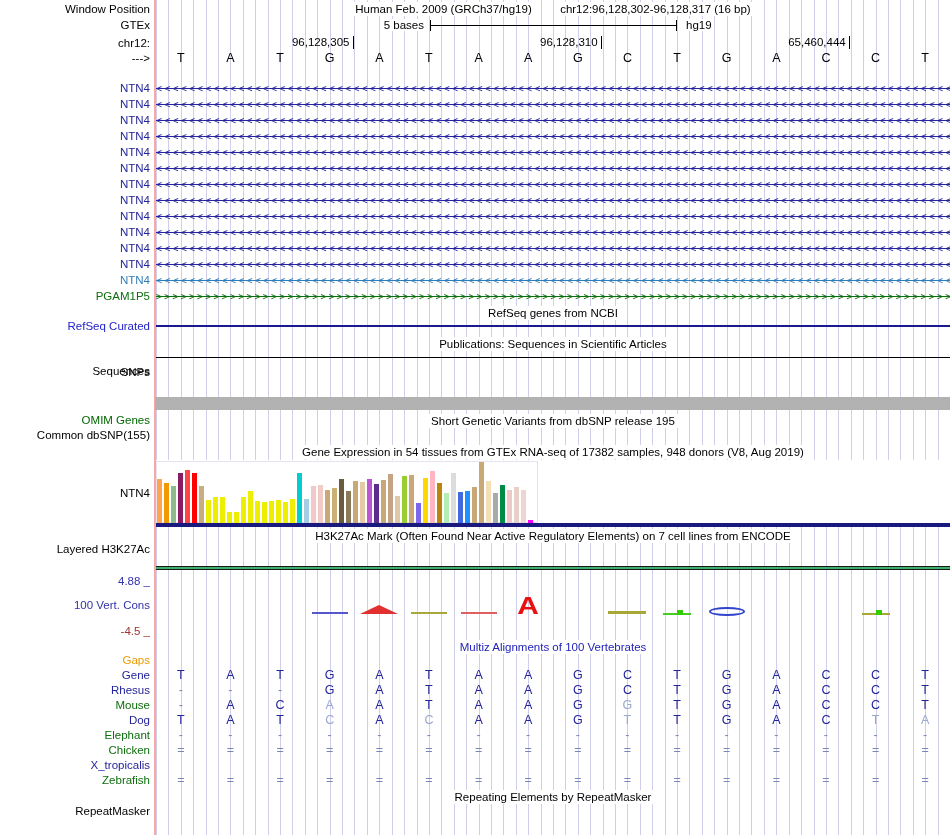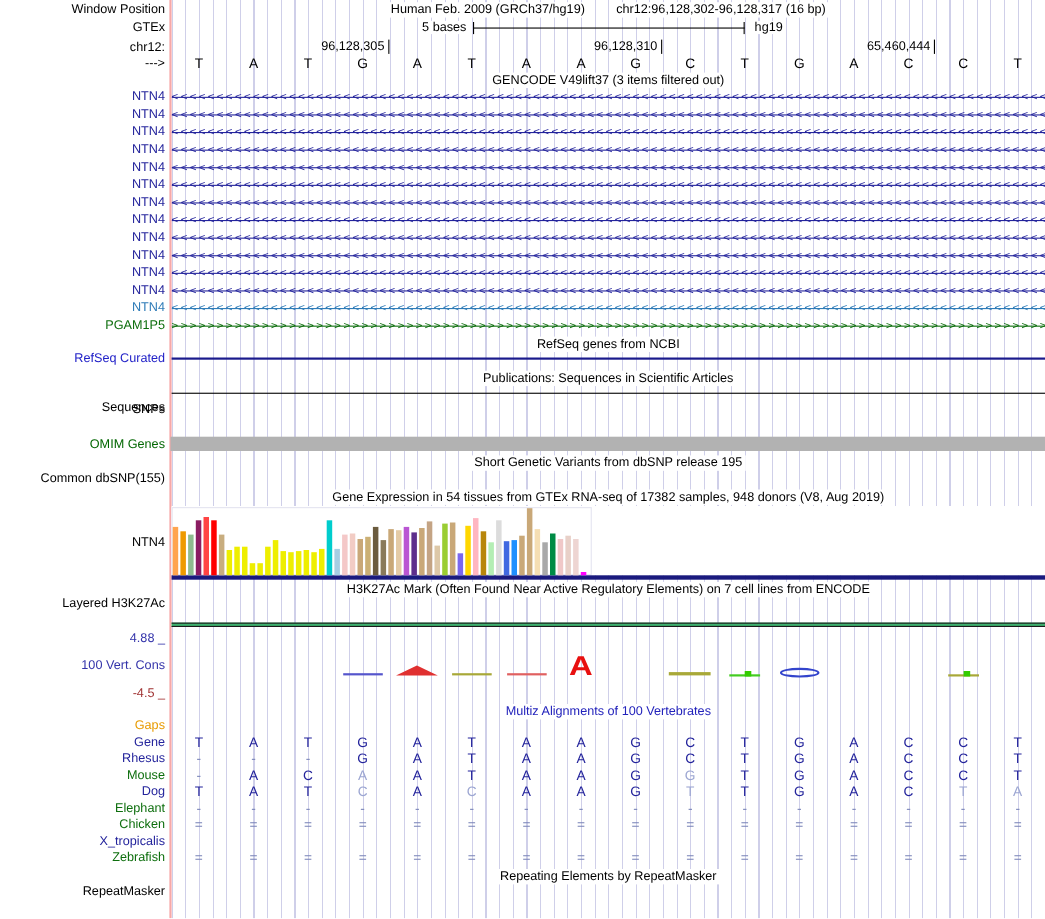--- a/index.html
+++ b/index.html
@@ -45,34 +45,33 @@
   <div class="tick" style="top:20px;left:430px;height:11px"></div>
   <div class="tick" style="top:20px;left:676px;height:11px"></div>
   <div class="abs" style="top:18px;left:684px;height:14px;line-height:14px"><span style="background:#fff;padding:0 2px">hg19</span></div>
 
   <div class="lbl" style="top:36px">chr12:</div>
   <div id="pos-ticks"></div>
 
   <div class="lbl" style="top:51px">---&gt;</div>
   <div id="seq-row"></div>
 
-  <div class="ctitle" style="top:66px"><span>GENCODE V49lift37 (3 items filtered out)</span></div>
   <div id="gene-rows"></div>
 
   <div class="ctitle" style="top:306px"><span>RefSeq genes from NCBI</span></div>
   <div class="lbl" style="top:319px;color:#2222C8">RefSeq Curated</div>
   <div class="hline" style="top:325px;height:2px;background:#1A1A8C"></div>
 
   <div class="ctitle" style="top:337px"><span>Publications: Sequences in Scientific Articles</span></div>
   <div class="lbl" style="top:364px">Sequences</div>
   <div class="hline" style="top:357px;height:1px;background:#000"></div>
   <div class="lbl" style="top:365px">SNPs</div>
 
   <div class="abs" style="top:397px;left:155px;width:795px;height:13px;background:#B2B2B2"></div>
-  <div class="lbl" style="top:397px;color:#006600">OMIM Genes</div>
+  <div class="lbl" style="top:413px;color:#006600">OMIM Genes</div>
 
   <div class="ctitle" style="top:414px"><span>Short Genetic Variants from dbSNP release 195</span></div>
   <div class="lbl" style="top:428px">Common dbSNP(155)</div>
 
   <div class="ctitle" style="top:445px"><span>Gene Expression in 54 tissues from GTEx RNA-seq of 17382 samples, 948 donors (V8, Aug 2019)</span></div>
   <div class="whiteband" style="top:460px;height:63px"></div>
   <div class="abs" style="top:461px;left:156px;width:382px;height:62px;border:1px solid #E4E4F0;box-sizing:border-box;background:#fff"></div>
   <div id="gtex-bars"></div>
   <div class="lbl" style="top:486px">NTN4</div>
   <div class="hline" style="top:523px;height:4px;background:#1A1A7E"></div>

